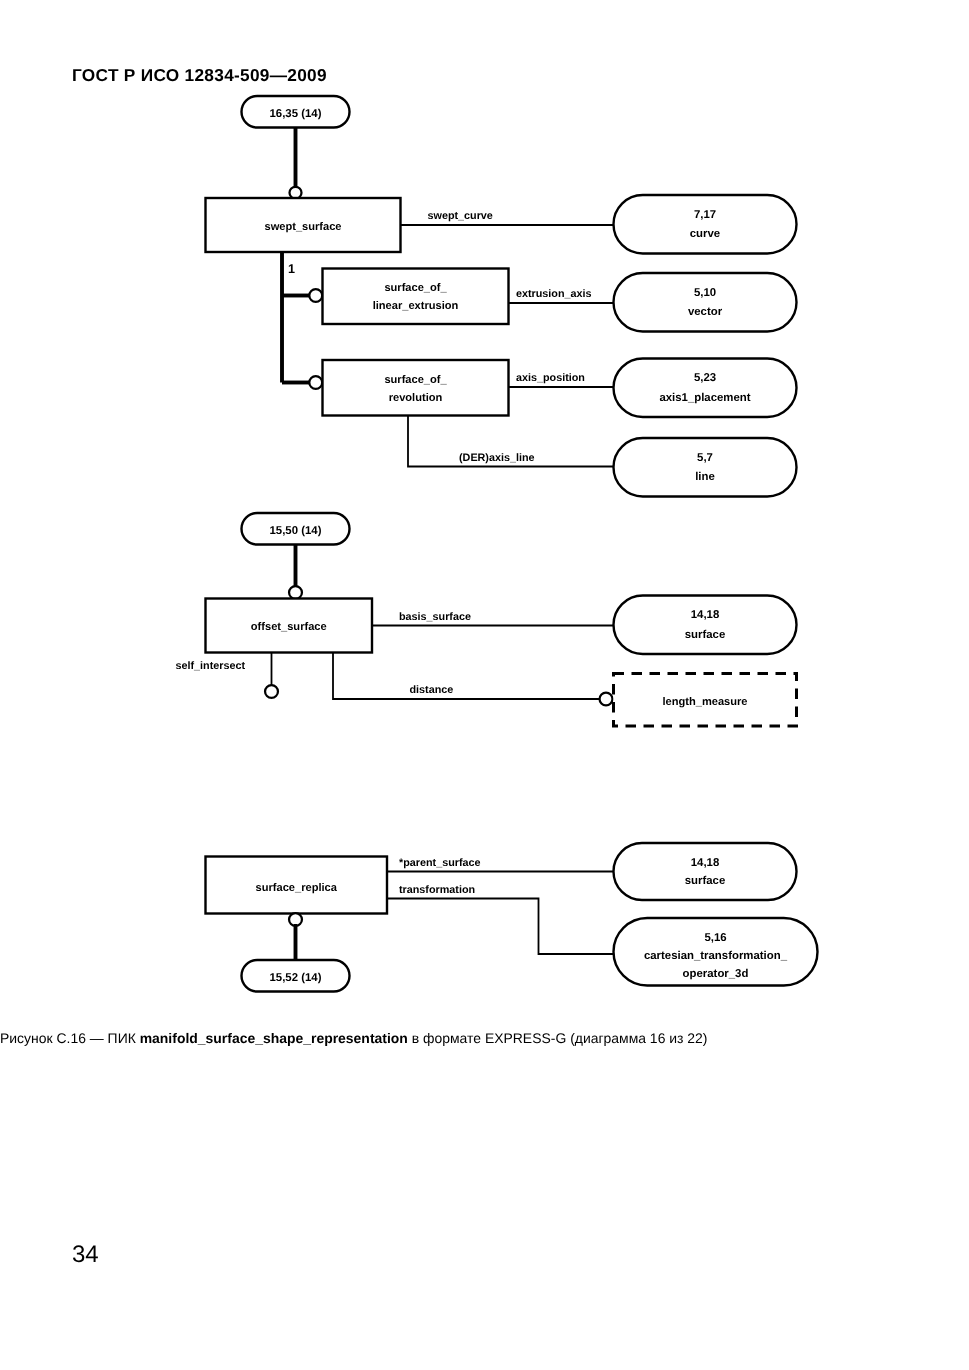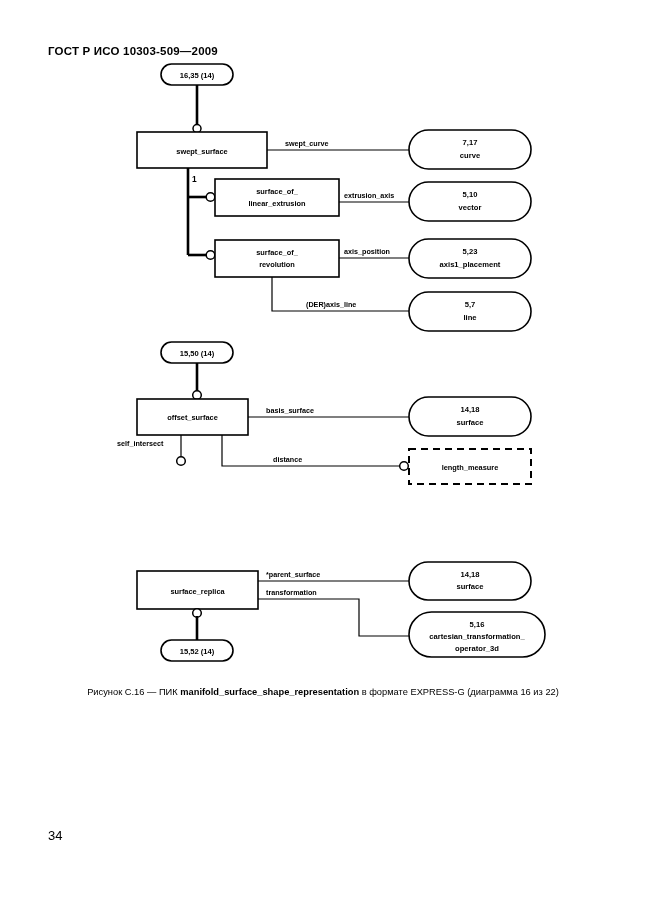--- a/index.html
+++ b/index.html
@@ -35,30 +35,29 @@
     left: 0;
     top: 54px;
     width: 646px;
     height: 610px;
   }
   .caption {
     position: absolute;
     left: 0;
     top: 686px;
     width: 646px;
-    text-align: center;
     font-size: 9.3px;
     line-height: 13px;
   }
   .caption b { font-weight: bold; }
   .page-number {
     position: absolute;
     left: 48px;
     top: 828px;
-    font-size: 13px;
+    font-size: 16px;
   }
   svg { display: block; }
   .ent-box {
     fill: #ffffff;
     stroke: #000000;
     stroke-width: 1.6;
   }
   .sel-box {
     fill: #ffffff;
     stroke: #000000;
@@ -115,21 +114,21 @@
     font-size: 8.4px;
     font-weight: bold;
     fill: #000000;
   }
 </style>
 </head>
 <body>
 
 <div class="page">
 
-  <div class="doc-header">ГОСТ Р ИСО 10303-509—2009</div>
+  <div class="doc-header">ГОСТ Р ИСО 12834-509—2009</div>
 
   <div class="figure-area">
     <svg width="646" height="610" viewBox="0 0 646 610">
 
       <rect class="page-ref" x="161" y="10" width="72" height="21" rx="10.5" ry="10.5"></rect>
       <text class="lbl-ref" x="197" y="24">16,35 (14)</text>
 
       <line class="sub-line" x1="197" y1="31" x2="197" y2="71"></line>
       <circle class="conn-dot" cx="197" cy="74.5" r="4"></circle>
 

